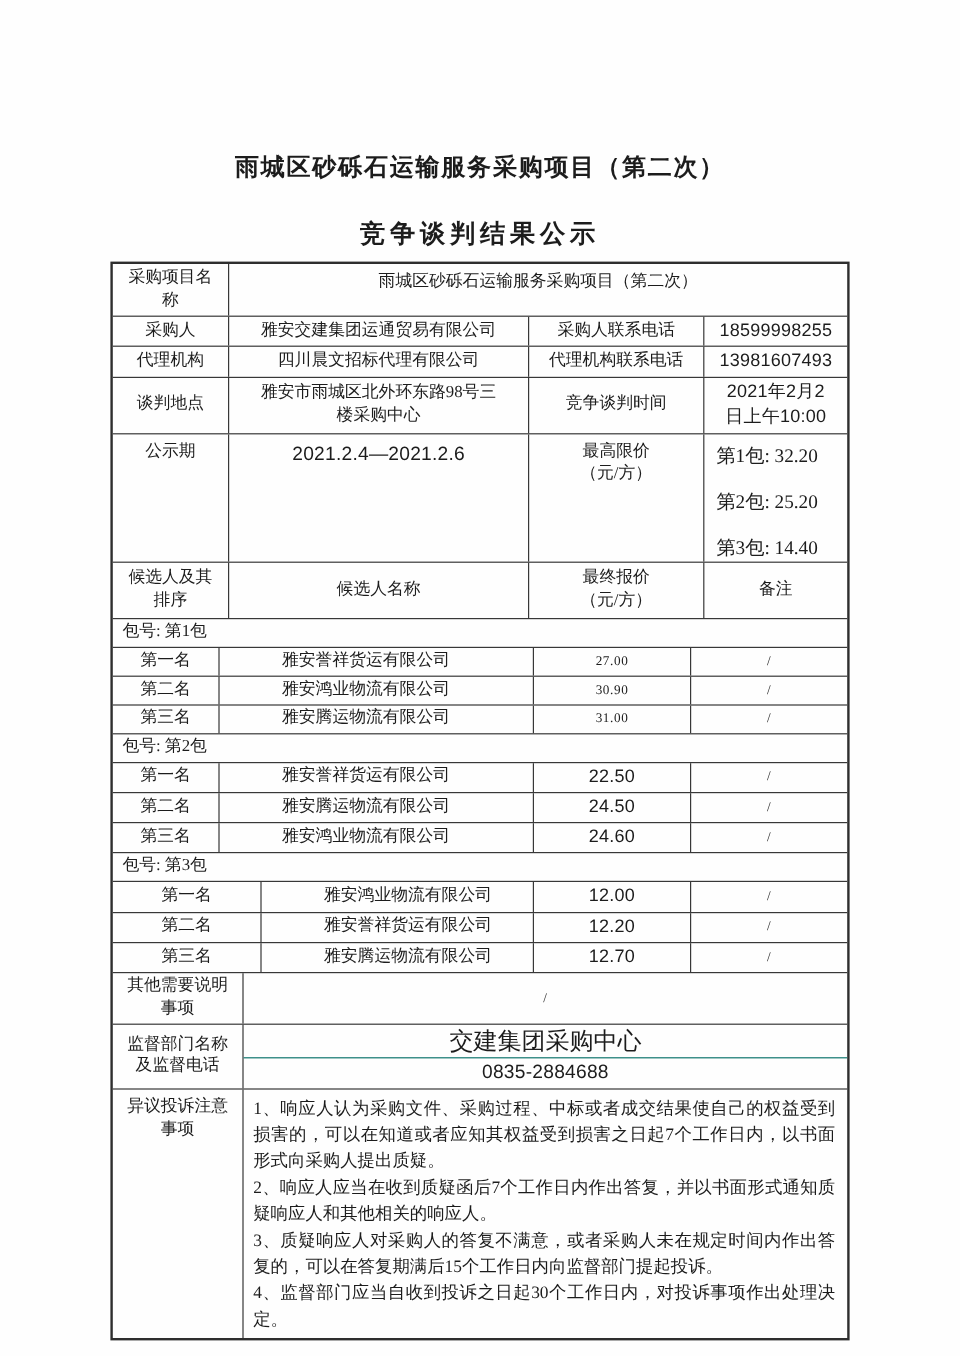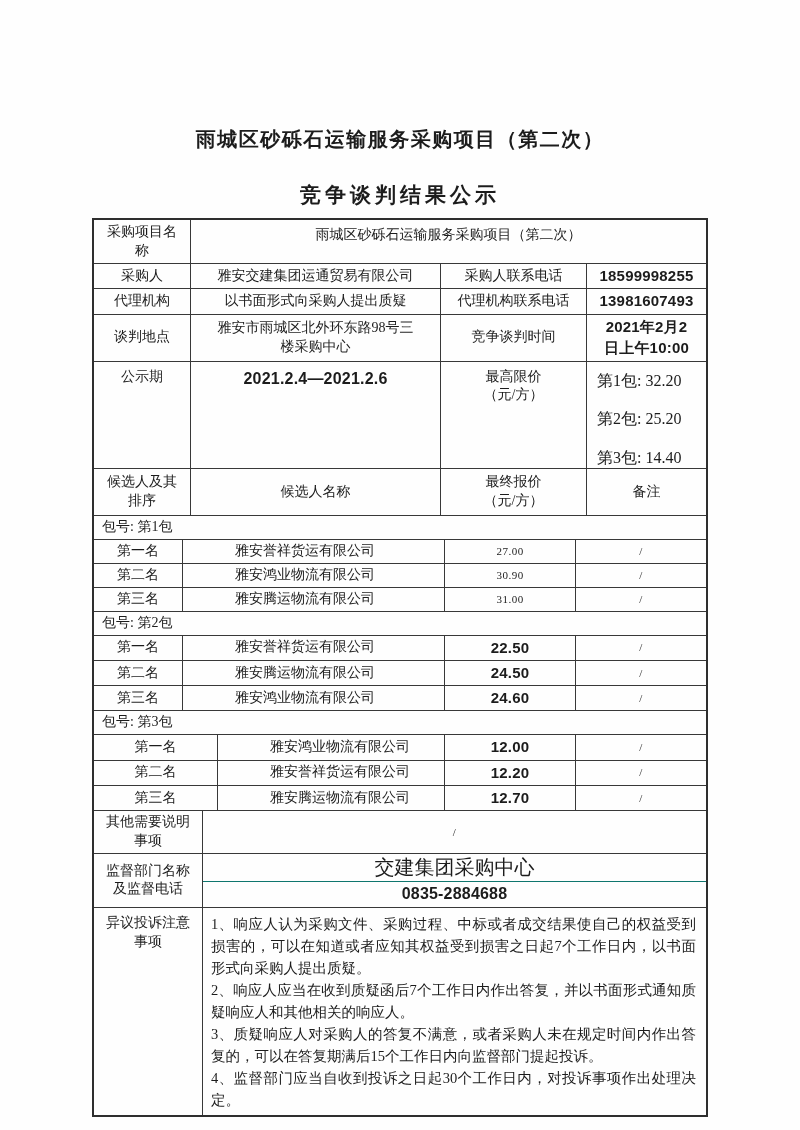--- a/index.html
+++ b/index.html
@@ -57,21 +57,21 @@
   .h-candhdr   { min-height:46px; }
   .h-other     { min-height:40px; }
   .h-superv    { min-height:53px; }
   .h-object    { min-height:205px; }
   
   .top { align-items:flex-start; padding-top:6px; }
   .cell-name { justify-content:flex-start; text-align:left; padding-left:52px; }
   .pkg-title { justify-content:flex-start; text-align:left; padding-left:8px; }
   .num {
     font-family:"Liberation Sans", sans-serif;
-    font-weight:700; font-size:15px; letter-spacing:0.2px;
+    font-weight:400; font-size:15px; letter-spacing:0.2px;
   }
   .num16 { font-size:16px; }
   .serifnum { font-size:11px; letter-spacing:0.5px; }
   .limits {
     flex-direction:column; align-items:flex-start; justify-content:flex-start;
     gap:17px; padding:8px 0 0 10px; font-size:16px;
   }
   .sup-right { flex:1; display:flex; flex-direction:column; }
   .sup-name  { flex:none; min-height:23px; border-bottom:1px solid #0f766e;
                display:flex; align-items:center; justify-content:center; font-size:20px; }
@@ -100,21 +100,21 @@
 
     <div class="row h-line">
       <div class="c w-lab">采购人</div>
       <div class="c w-val">雅安交建集团运通贸易有限公司</div>
       <div class="c w-ph">采购人联系电话</div>
       <div class="c w-last num">18599998255</div>
     </div>
 
     <div class="row h-line">
       <div class="c w-lab">代理机构</div>
-      <div class="c w-val">以书面形式向采购人提出质疑</div>
+      <div class="c w-val">四川晨文招标代理有限公司</div>
       <div class="c w-ph">代理机构联系电话</div>
       <div class="c w-last num">13981607493</div>
     </div>
 
     <div class="row h-venue">
       <div class="c w-lab">谈判地点</div>
       <div class="c w-val pre">雅安市雨城区北外环东路98号三
 楼采购中心</div>
       <div class="c w-ph">竞争谈判时间</div>
       <div class="c w-last num pre">2021年2月2

